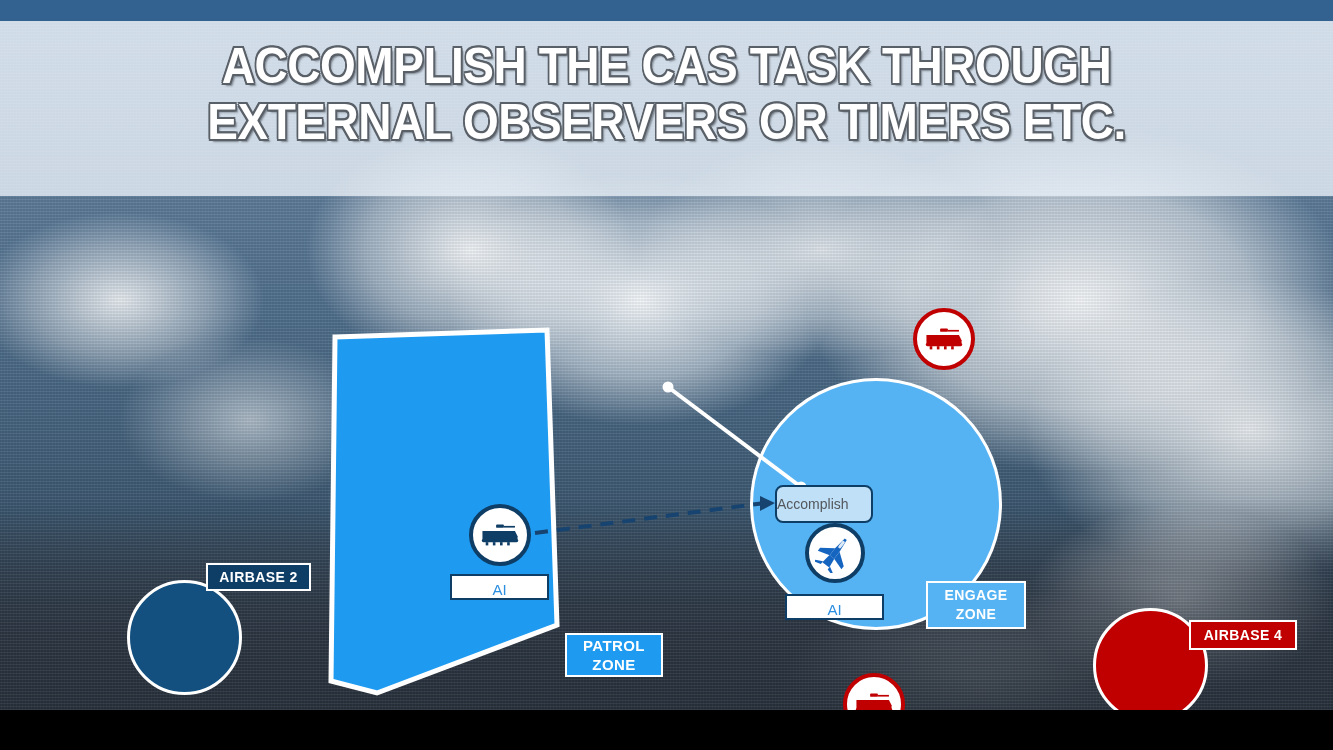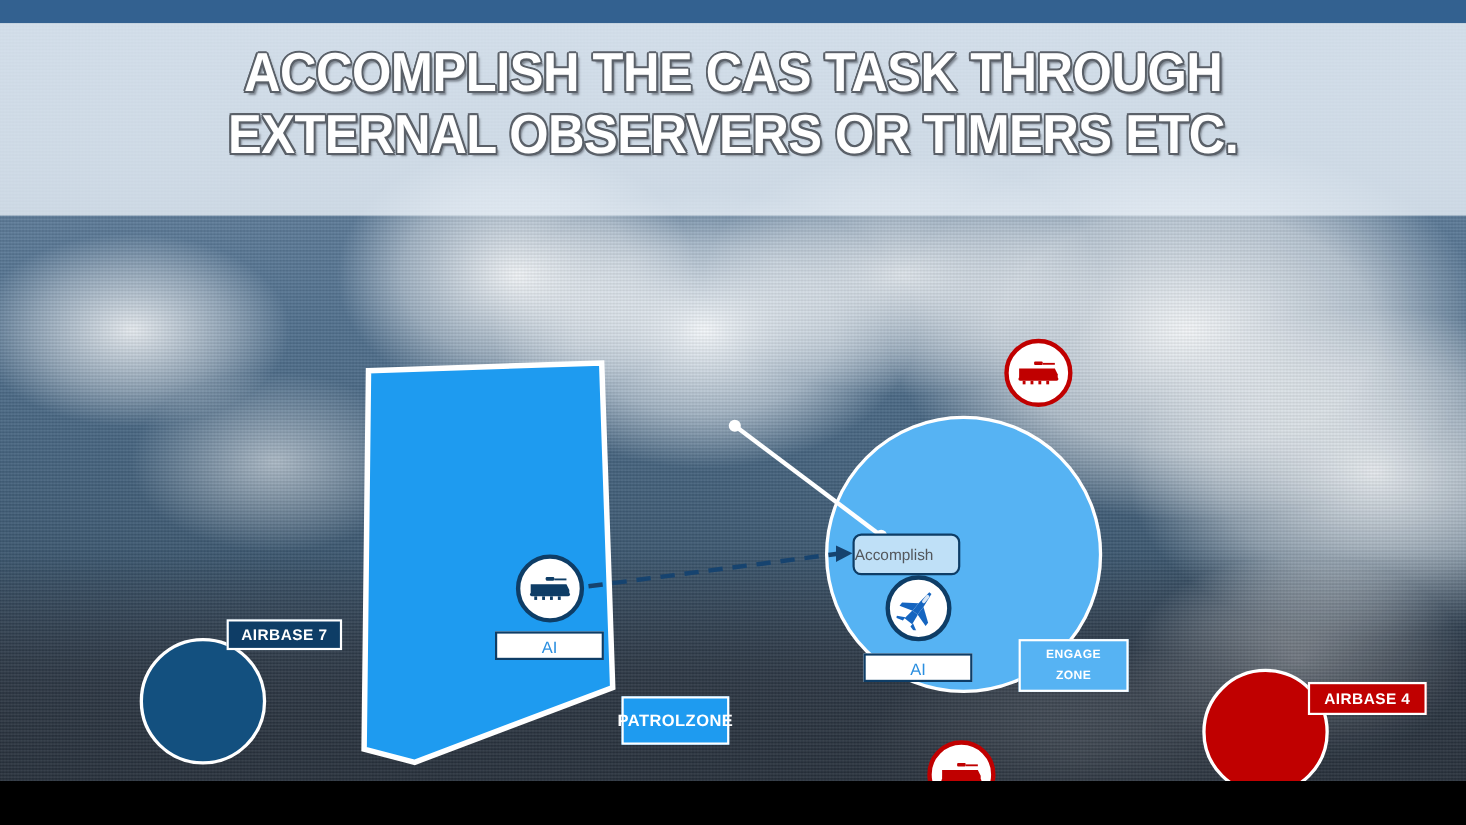--- a/index.html
+++ b/index.html
@@ -66,22 +66,22 @@
   .lbl{position:absolute;box-sizing:border-box;display:flex;align-items:center;
     justify-content:center;text-align:center;font-weight:bold;letter-spacing:.4px;
     border:2px solid #ffffff;}
   .lbl-navy{background:#0e3d66;color:#ffffff;}
   .lbl-red{background:#c00000;color:#ffffff;}
   .lbl-blue{background:#1e9bf0;color:#ffffff;}
   .lbl-ltblue{background:#56b3f3;color:#ffffff;}
 
   .lbl-airbase1{left:206px;top:563px;width:105px;height:28px;font-size:14px;}
   .lbl-airbase4{left:1189px;top:620px;width:108px;height:30px;font-size:14px;}
-  .lbl-patrol{left:565px;top:633px;width:98px;height:44px;font-size:15px;line-height:19px;flex-direction:row;}
-  .lbl-engage{left:926px;top:581px;width:100px;height:48px;font-size:11px;line-height:19px;flex-direction:column;}
+  .lbl-patrol{left:565px;top:633px;width:98px;height:44px;font-size:15px;line-height:19px;flex-direction:column;}
+  .lbl-engage{left:926px;top:581px;width:100px;height:48px;font-size:14px;line-height:19px;flex-direction:column;}
 
   .lbl-ai{position:absolute;box-sizing:border-box;background:#ffffff;
     border:2px solid #0e3d66;color:#2b8fe0;font-size:15px;
     display:flex;align-items:flex-end;justify-content:center;}
   .lbl-ai-left{left:450px;top:574px;width:99px;height:26px;}
   .lbl-ai-right{left:785px;top:594px;width:99px;height:26px;}
 
   
   .callout{position:absolute;left:408px;top:376px;width:243px;height:88px;
     background:#0e3d66;border:3px solid #ffffff;box-sizing:border-box;
@@ -200,21 +200,21 @@
         <rect x="4" y="26" width="56" height="5" rx="2.5" fill="#c00000"></rect>
         <rect x="10" y="31" width="4" height="5" fill="#c00000"></rect>
         <rect x="21" y="31" width="4" height="5" fill="#c00000"></rect>
         <rect x="32" y="31" width="4" height="5" fill="#c00000"></rect>
         <rect x="43" y="31" width="4" height="5" fill="#c00000"></rect>
       </svg>
     </span>
   </div>
 
   <div class="lbl lbl-navy lbl-airbase1">
-    <span>AIRBASE 7</span>
+    <span>AIRBASE 2</span>
   </div>
 
   <div class="lbl lbl-red lbl-airbase4">
     <span>AIRBASE 4</span>
   </div>
 
   <div class="lbl lbl-blue lbl-patrol">
     <span>PATROL</span>
     <span>ZONE</span>
   </div>

